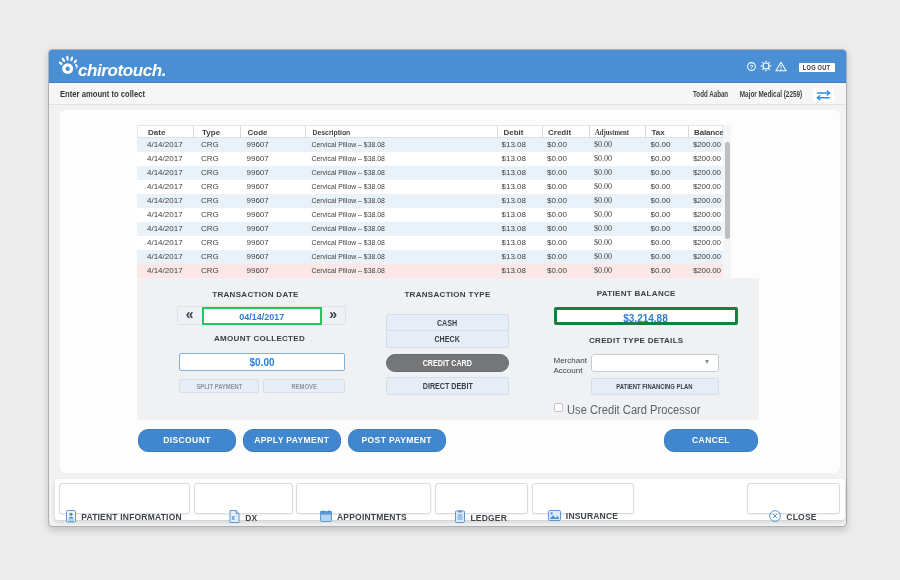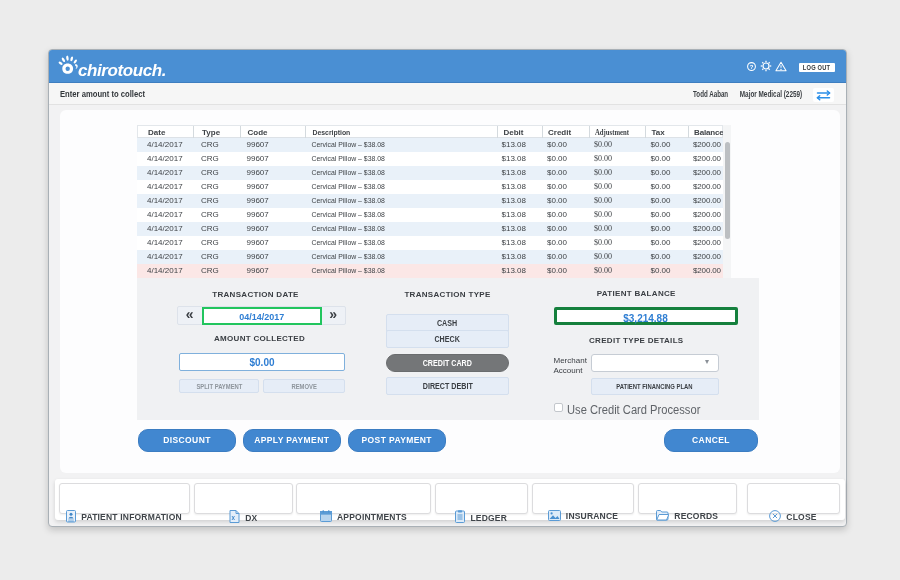--- a/index.html
+++ b/index.html
@@ -320,25 +320,19 @@
           <path d="M2.5 5 h5 M2.5 7 h5 M2.5 9 h5" stroke="#4a90d0" stroke-width="0.9"></path>
         </svg>LEDGER</div>
     </div>
   <div class="tbtn" style="left:477px; width:102px;">
       <div class="in"><svg width="13" height="11" viewBox="0 0 13 11">
           <rect x="0.5" y="0.5" width="12" height="10" rx="1" fill="#ddebf8" stroke="#5b9bd5"></rect>
           <circle cx="3.6" cy="3.4" r="1.1" fill="#4a90d0"></circle>
           <path d="M1.5 9 L5 5.2 L7.5 8 L9.5 6 L11.5 9 Z" fill="#4a90d0"></path>
         </svg>INSURANCE</div>
     </div>
-  <div class="tbtn" style="left:582.5px; width:99.5px;">
-      <div class="in"><svg width="13" height="11" viewBox="0 0 13 11">
-          <path d="M0.5 1.5 a1 1 0 0 1 1-1 h3 l1.2 1.5 h5.3 a1 1 0 0 1 1 1 v6 a1 1 0 0 1 -1 1 h-9.5 a1 1 0 0 1 -1-1 Z" fill="#e3eefa" stroke="#5b9bd5"></path>
-          <path d="M0.7 10 L3 4.5 h9.8 L10.5 10 Z" fill="#fff" stroke="#5b9bd5"></path>
-        </svg>RECORDS</div>
-    </div>
   <div class="tbtn" style="left:691.5px; width:93px;">
       <div class="in"><svg width="12" height="12" viewBox="0 0 12 12">
           <circle cx="6" cy="6" r="5.4" fill="none" stroke="#5b9bd5" stroke-width="1"></circle>
           <path d="M3.9 3.9 L8.1 8.1 M8.1 3.9 L3.9 8.1" stroke="#5b9bd5" stroke-width="1"></path>
         </svg>CLOSE</div>
     </div>
 </div>
 
 </body></html>

